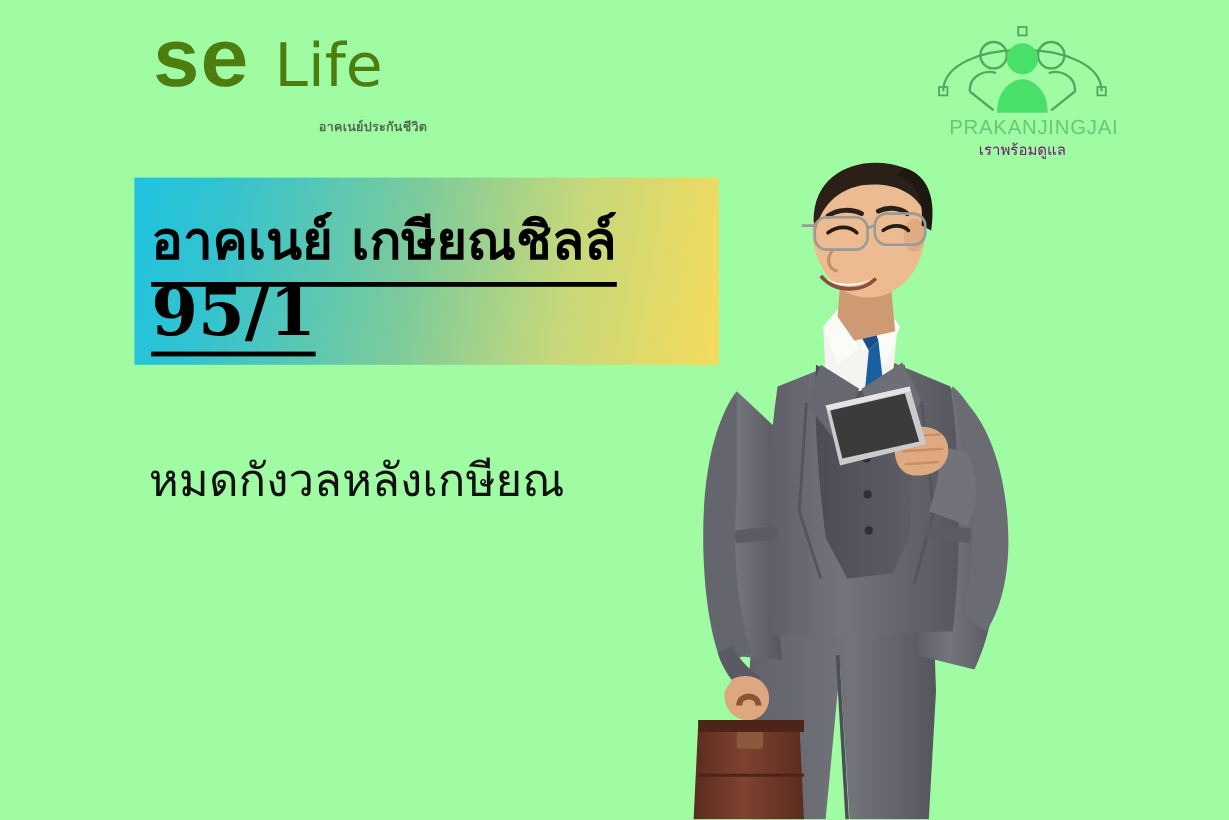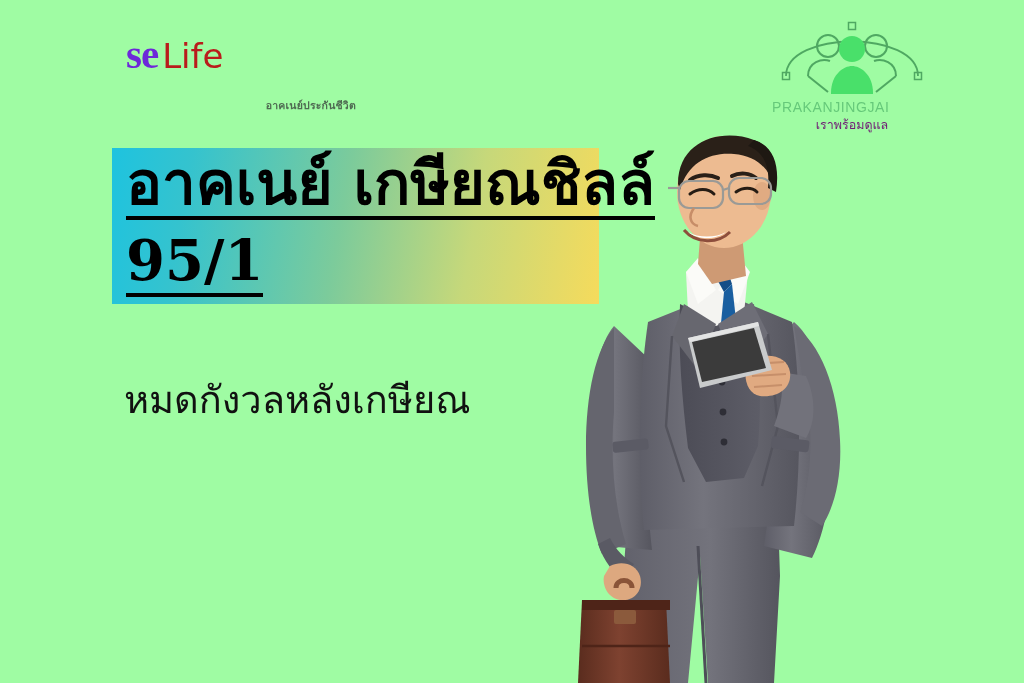--- a/index.html
+++ b/index.html
@@ -9,63 +9,63 @@
     font-family:"DejaVu Sans", sans-serif;
     overflow:hidden;
     position:relative;
   }
   #stage { position:absolute; inset:0; overflow:hidden; }
 
   
   .selife-logo { position:absolute; left:126px; top:28px; width:230px; height:86px; }
   .selife-wordmark { display:flex; align-items:baseline; height:58px; }
   .selife-se {
-    font-family:Liberation Serif, serif;
-    font-weight:bold; font-size:41px; line-height:52px;
-    color:#6d28d9; letter-spacing:-1px;
+    font-family:Liberation Mono, monospace;
+    font-weight:bold; font-size:69px; line-height:52px;
+    color:#4d7c0f; letter-spacing:-1px;
   }
   .selife-life {
     font-family:"DejaVu Sans", sans-serif;
-    font-weight:normal; font-size:34px; line-height:50px;
-    color:#b91c1c; letter-spacing:0px; margin-left:4px;
+    font-weight:normal; font-size:50px; line-height:50px;
+    color:#4d7c0f; letter-spacing:0px; margin-left:22px;
   }
   .selife-sub {
     font-family:Liberation Sans, sans-serif;
     font-size:10.5px; font-weight:bold; color:#4F6B52;
     text-align:right; width:100%; margin-top:11px; letter-spacing:.2px;
   }
 
   
   .pkj-logo { position:absolute; left:772px; top:14px; width:160px; height:120px; }
   .pkj-mark { width:160px; height:84px; display:block; }
   .pkj-name {
-    text-align:left; color:#66C97A;
+    text-align:right; color:#66C97A;
     font-family:"Liberation Sans", sans-serif;
-    font-size:14px; font-weight:normal; letter-spacing:.6px;
+    font-size:17px; font-weight:normal; letter-spacing:.6px;
     line-height:18px;
   }
   .pkj-thai {
     text-align:center; color:#701a75;
     font-family:"DejaVu Sans", sans-serif;
     font-size:12.5px; line-height:16px; margin-top:1px;
   }
 
   
   .headline-banner {
     position:absolute; left:112px; top:148px; width:487px; height:156px;
     background:linear-gradient(100deg,#1EC3DF 0%, #35C3CE 16%, #7CCB9B 47%, #C6D87A 73%, #F5DB5C 100%);
   }
   .headline-line {
     position:absolute; left:14px;
     color:#000; white-space:nowrap;
   }
   .headline-thai {
-    top:4px;
-    font-family:"DejaVu Sans", sans-serif;
-    font-weight:bold; font-size:60px; line-height:62px;
+    top:23px;
+    font-family:"DejaVu Sans", sans-serif;
+    font-weight:bold; font-size:44px; line-height:62px;
     border-bottom:4px solid #000; padding-bottom:2px;
   }
   .headline-num {
     top:80px;
     font-family:"DejaVu Serif", serif;
     font-weight:bold; font-size:56px; line-height:64px;
     border-bottom:4px solid #000; padding-bottom:1px;
   }
 
   

